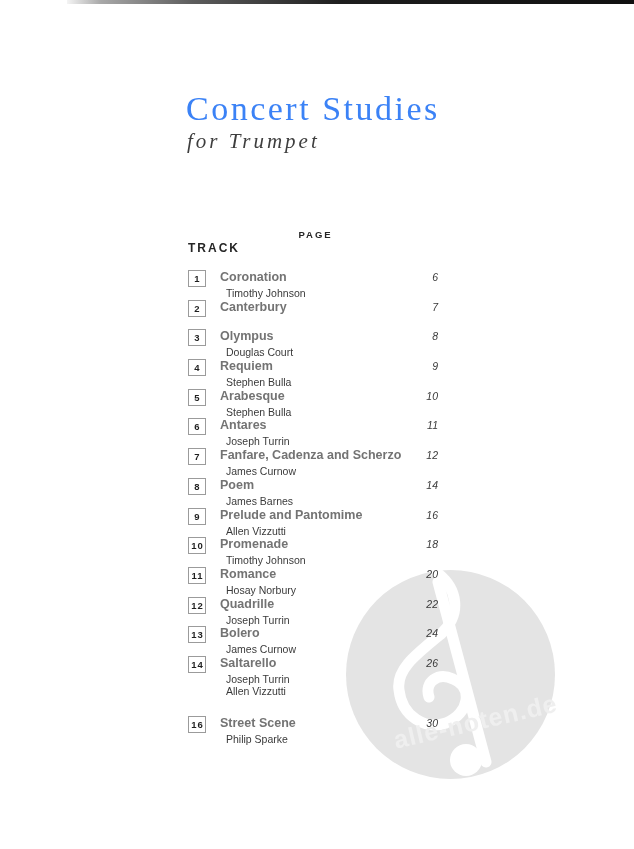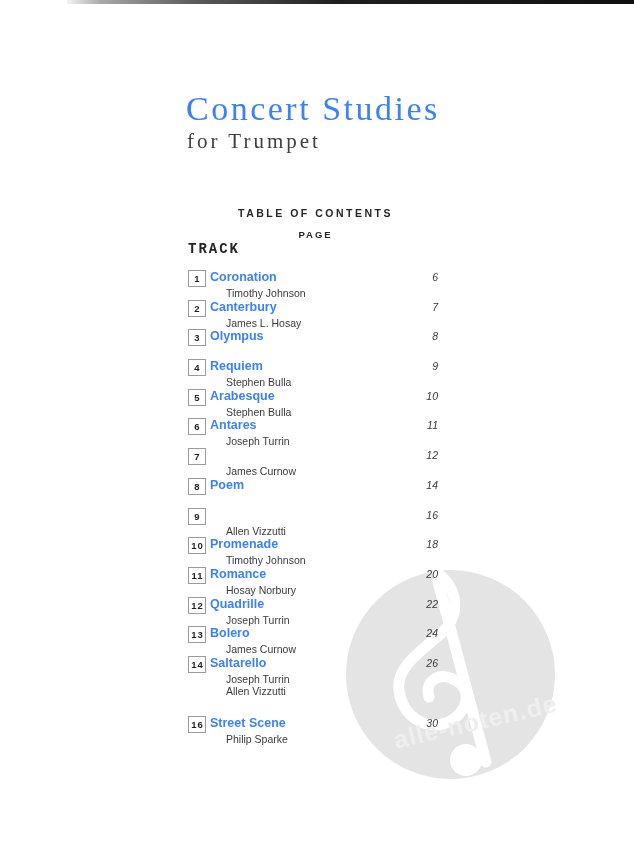--- a/index.html
+++ b/index.html
@@ -33,53 +33,53 @@
   .book-title {
     position:absolute; left:186px; top:90px;
     font-family:"Liberation Serif", serif;
     font-size:34px; letter-spacing:2.5px; line-height:1.1;
     color:#3b82f6; font-weight:normal; white-space:nowrap;
   }
   .book-subtitle {
     position:absolute; left:187px; top:129px;
     font-family:"Liberation Serif", serif;
     font-size:21px; letter-spacing:3px;
-    color:#3e3e3e; white-space:nowrap;
+    color:#3e3e3e; white-space:nowrap;font-style:italic;
   }
 
   
   .toc-heading {
     position:absolute; left:188px; top:207px; width:255px;
     text-align:center;
     font-size:10.5px; font-weight:bold; letter-spacing:2.5px;
     color:#262626; white-space:nowrap;
   }
   .col-track {
     position:absolute; left:188px; top:241px;
-    font-size:14px; font-weight:bold; letter-spacing:2px; color:#262626;font-family:Liberation Mono, monospace;
+    font-size:12px; font-weight:bold; letter-spacing:2px; color:#262626;
   }
   .col-page {
     position:absolute; left:188px; top:229px; width:255px; text-align:center;
     font-size:9.5px; font-weight:bold; letter-spacing:2px; color:#262626;
   }
 
   
   .toc-list { position:absolute; left:188px; top:269px; width:250px; }
   .entry { height:29.7px; }
   .erow { display:flex; align-items:flex-start; }
   .tracknum {
     flex:0 0 auto; width:18px; height:17px; box-sizing:border-box;
     border:1px solid #9b9b9b; margin-top:1px;
     display:flex; align-items:center; justify-content:center;
     font-size:9.5px; font-weight:bold; letter-spacing:1px;
     padding-left:1px; color:#1f1f1f; background:#fff;
   }
   .etitle {
-    margin-left:4px; font-size:12.5px; font-weight:bold;
-    line-height:17px; color:#3b82f6; white-space:nowrap;
+    margin-left:14px; font-size:12.5px; font-weight:bold;
+    line-height:17px; color:#737373; white-space:nowrap;
   }
   .epage {
     margin-left:auto; font-style:italic; font-size:10.5px;
     line-height:17px; color:#3a3a3a;
   }
   .ecomposer {
     margin-left:38px; margin-top:1px;
     font-size:10.5px; line-height:11.5px; color:#3a3a3a;
     white-space:nowrap;
   }
@@ -99,21 +99,20 @@
         <line x1="92" y1="12" x2="140" y2="192" stroke-width="11"></line>
       </g>
       <circle cx="120" cy="190" r="16" fill="#ffffff"></circle>
     </svg>
   </div>
   <div class="wm-text">alle-noten.de</div>
 
   <div class="book-title">Concert Studies</div>
   <div class="book-subtitle">for Trumpet</div>
 
-  <div class="toc-heading">TABLE OF CONTENTS</div>
   <div class="col-track">TRACK</div>
   <div class="col-page">PAGE</div>
 
   <div class="toc-list">
   <div class="entry">
     <div class="erow">
       <span class="tracknum">
             <span>1</span>
           </span>
       <span class="etitle">Coronation</span>
@@ -123,31 +122,31 @@
   </div>
 
   <div class="entry">
     <div class="erow">
       <span class="tracknum">
             <span>2</span>
           </span>
       <span class="etitle">Canterbury</span>
       <span class="epage">7</span>
     </div>
-    <div class="ecomposer">James L. Hosay</div>
   </div>
 
   <div class="entry">
     <div class="erow">
       <span class="tracknum">
             <span>3</span>
           </span>
       <span class="etitle">Olympus</span>
       <span class="epage">8</span>
     </div>
+    <div class="ecomposer">Douglas Court</div>
   </div>
 
   <div class="entry">
     <div class="erow">
       <span class="tracknum">
             <span>4</span>
           </span>
       <span class="etitle">Requiem</span>
       <span class="epage">9</span>
     </div>
@@ -174,40 +173,43 @@
       <span class="epage">11</span>
     </div>
     <div class="ecomposer">Joseph Turrin</div>
   </div>
 
   <div class="entry">
     <div class="erow">
       <span class="tracknum">
             <span>7</span>
           </span>
+      <span class="etitle">Fanfare, Cadenza and Scherzo</span>
       <span class="epage">12</span>
     </div>
     <div class="ecomposer">James Curnow</div>
   </div>
 
   <div class="entry">
     <div class="erow">
       <span class="tracknum">
             <span>8</span>
           </span>
       <span class="etitle">Poem</span>
       <span class="epage">14</span>
     </div>
+    <div class="ecomposer">James Barnes</div>
   </div>
 
   <div class="entry">
     <div class="erow">
       <span class="tracknum">
             <span>9</span>
           </span>
+      <span class="etitle">Prelude and Pantomime</span>
       <span class="epage">16</span>
     </div>
     <div class="ecomposer">Allen Vizzutti</div>
   </div>
 
   <div class="entry">
     <div class="erow">
       <span class="tracknum">
             <span>10</span>
           </span>

